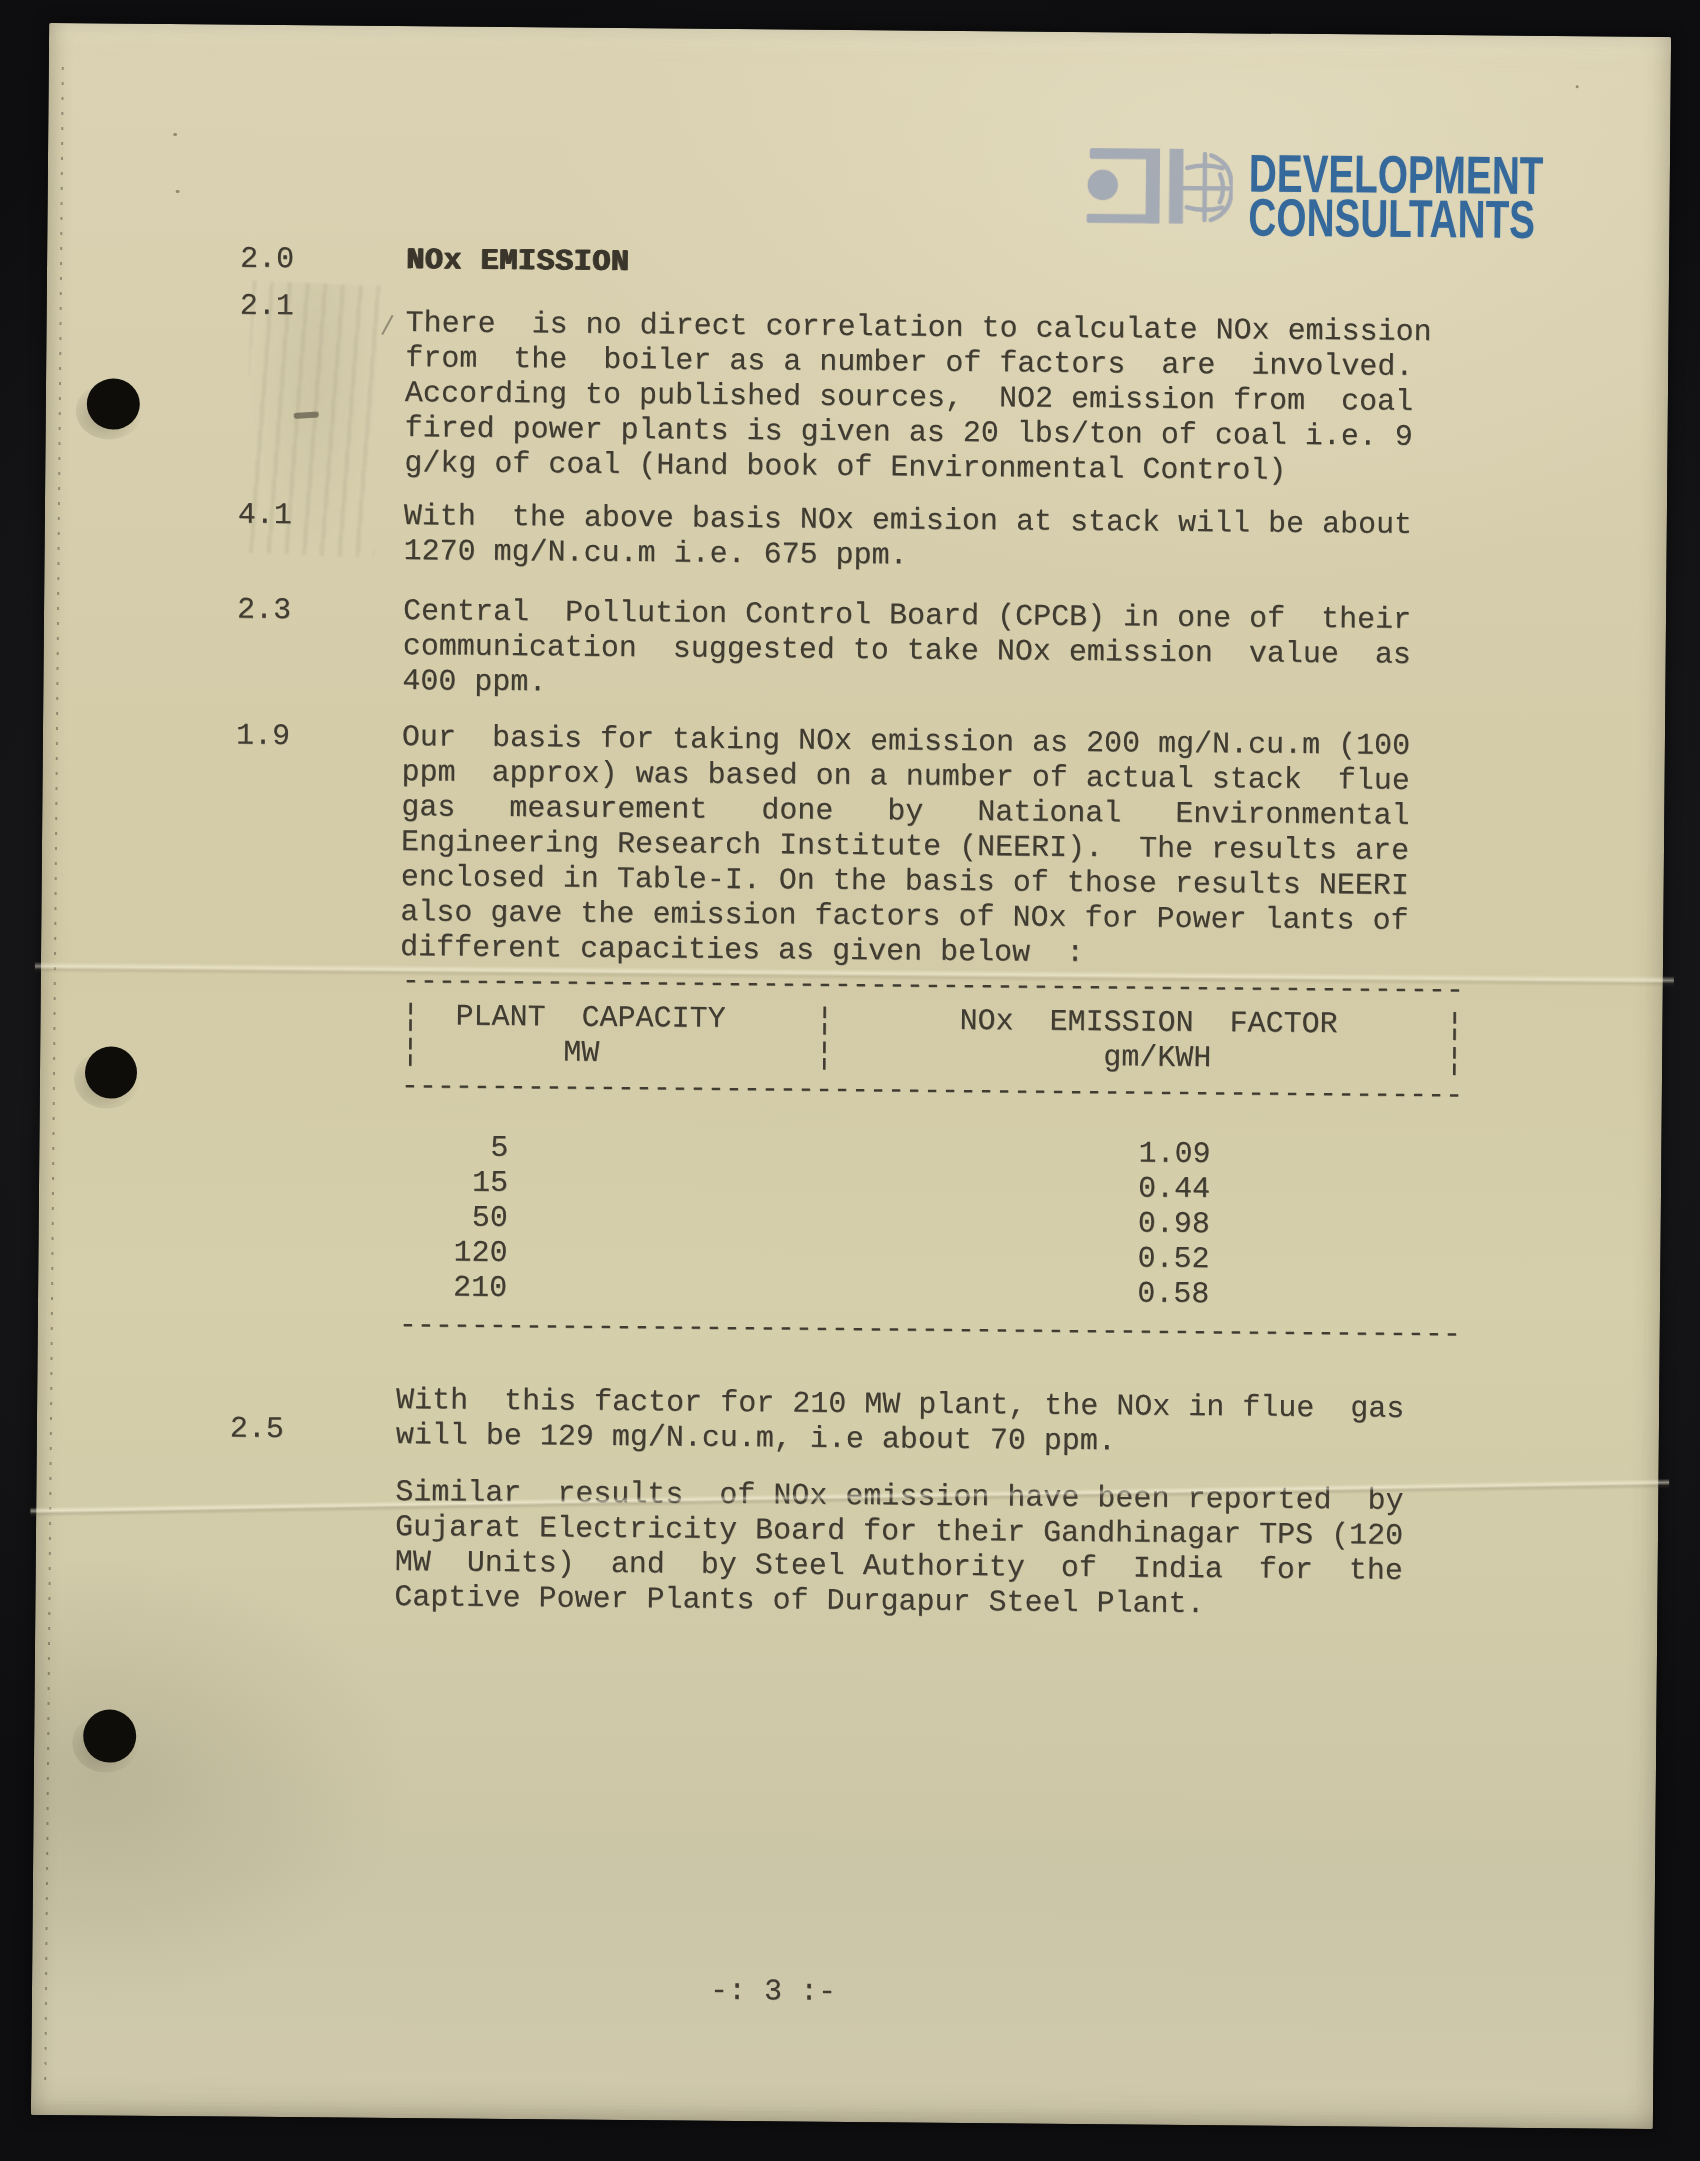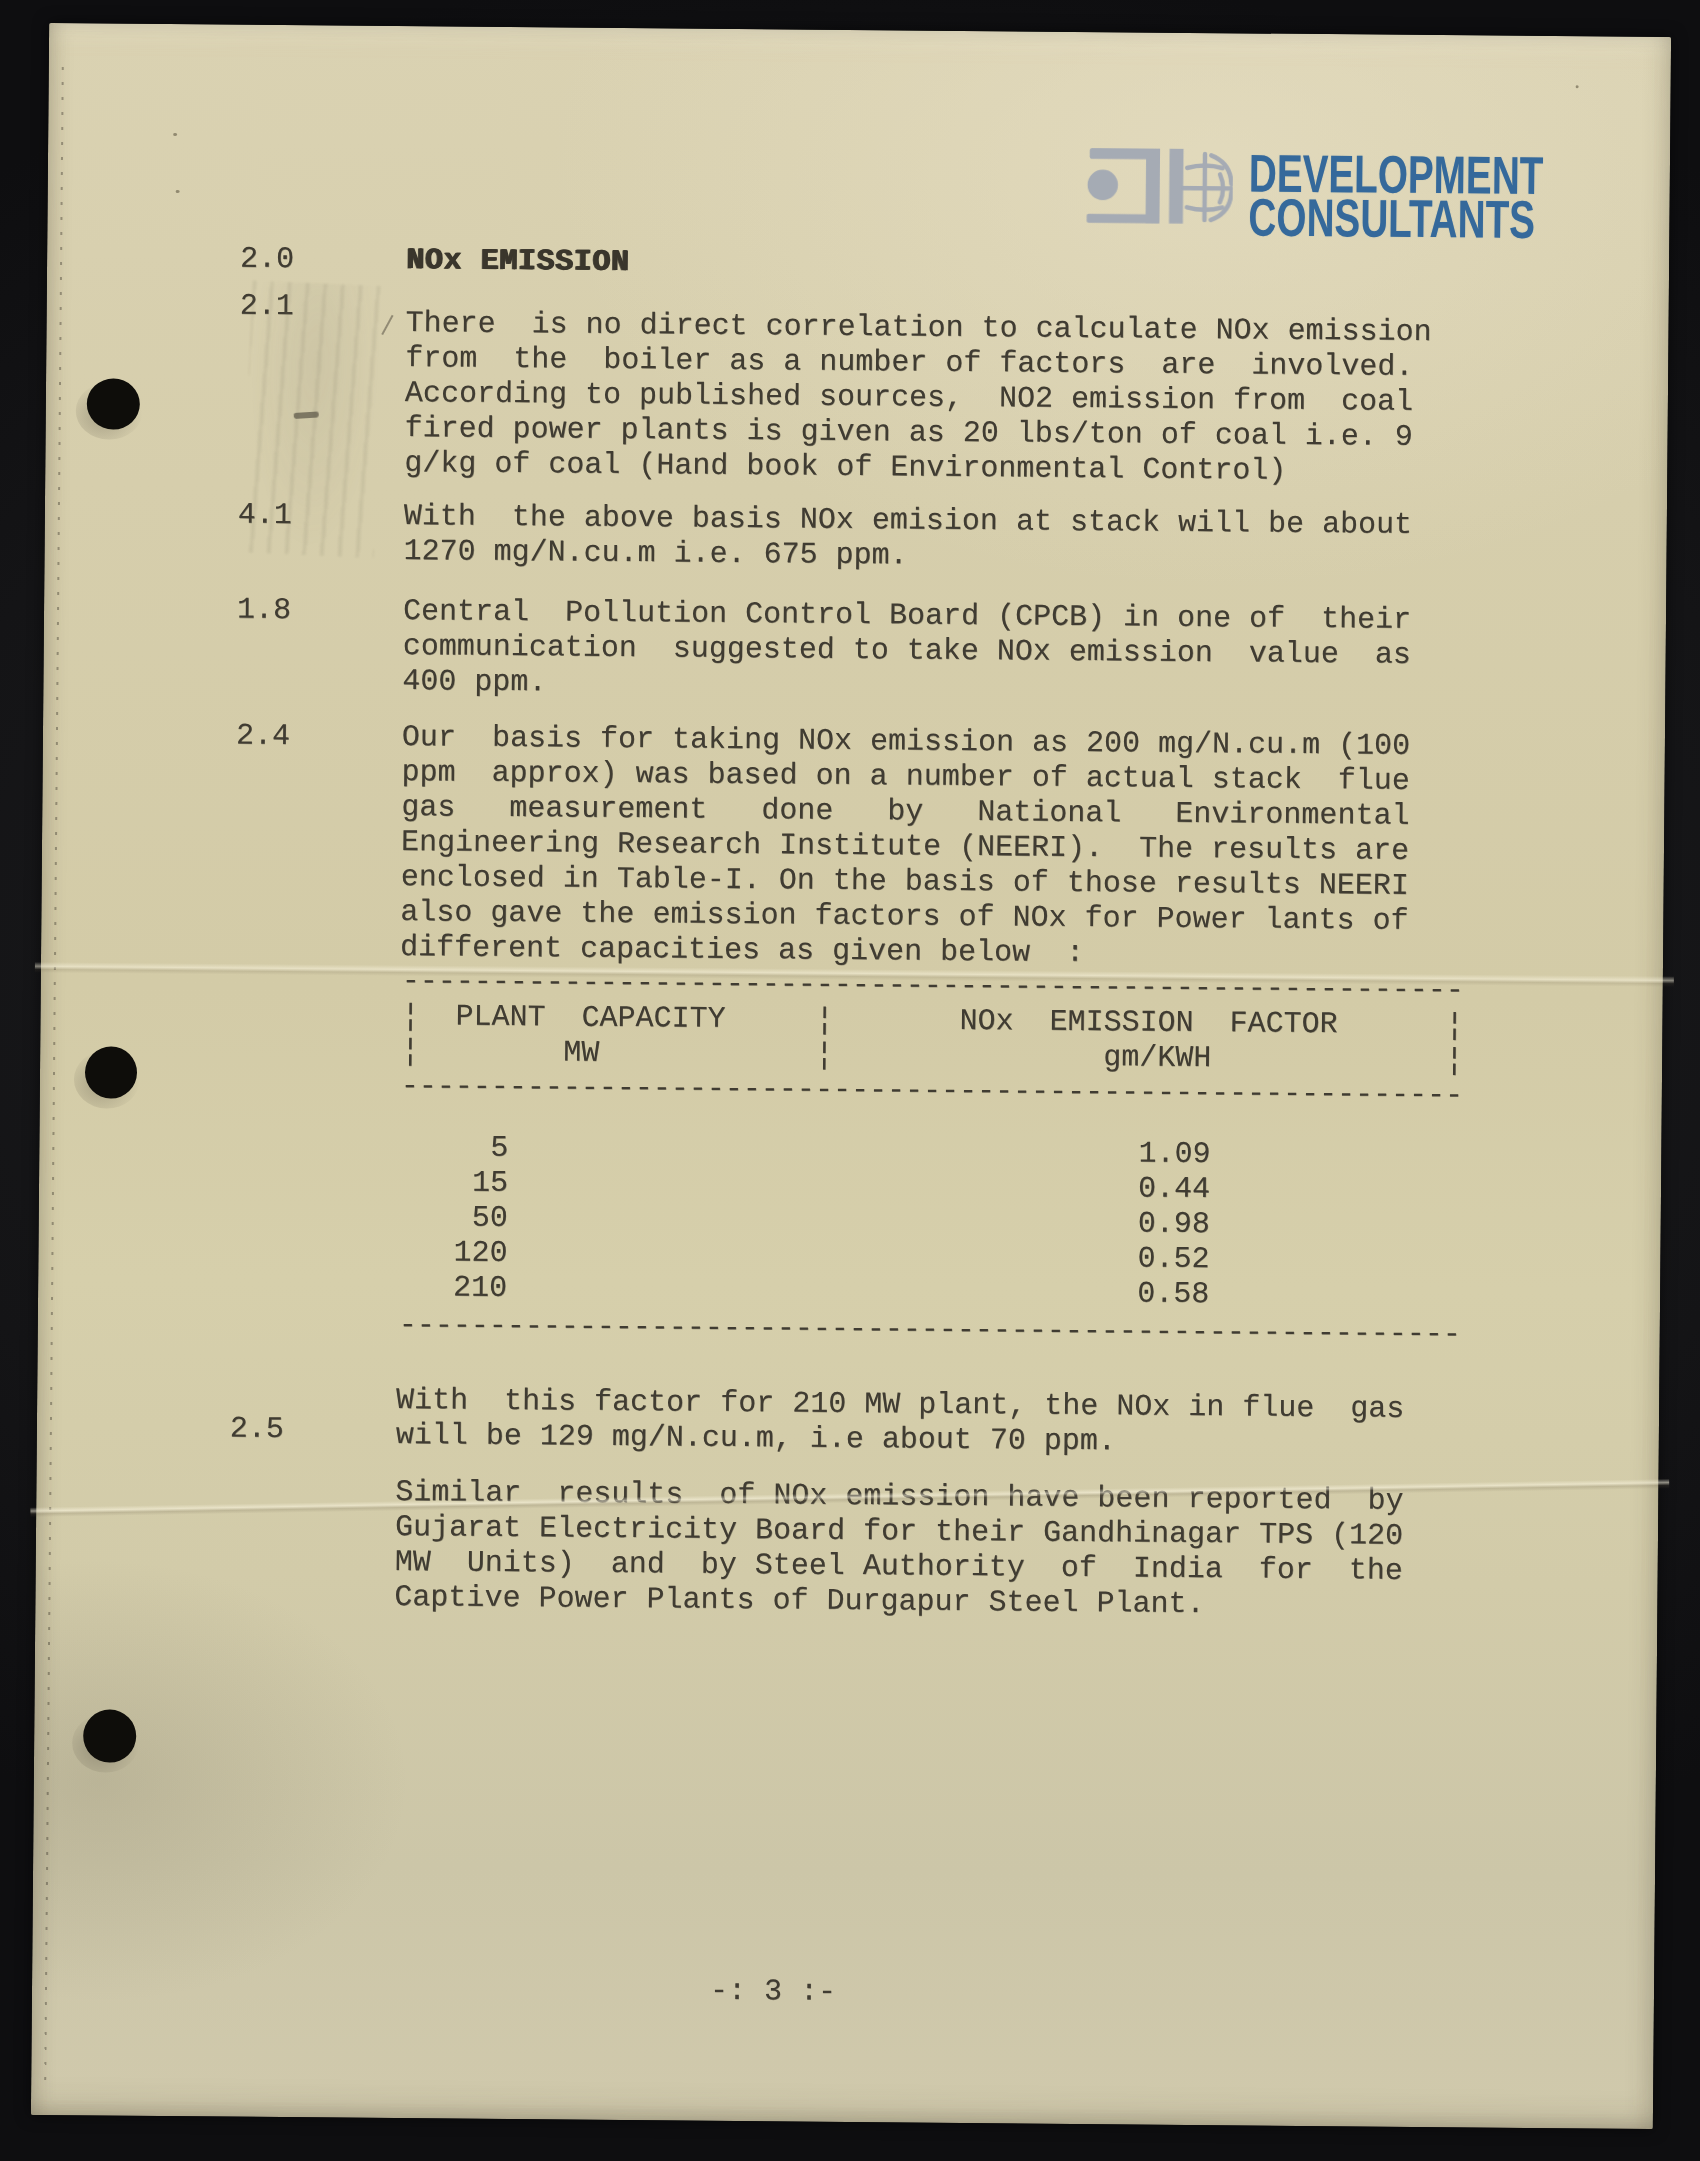--- a/index.html
+++ b/index.html
@@ -117,26 +117,26 @@
   <div class="tw sec-body" style="top:280px">There  is no direct correlation to calculate NOx emission
 from  the  boiler as a number of factors  are  involved.
 According to published sources,  NO2 emission from  coal
 fired power plants is given as 20 lbs/ton of coal i.e. 9
 g/kg of coal (Hand book of Environmental Control)</div>
 
   <div class="tw sec-num" style="top:473px">4.1</div>
   <div class="tw sec-body" style="top:473px">With  the above basis NOx emision at stack will be about
 1270 mg/N.cu.m i.e. 675 ppm.</div>
 
-  <div class="tw sec-num" style="top:568px">1.8</div>
+  <div class="tw sec-num" style="top:568px">2.3</div>
   <div class="tw sec-body" style="top:568px">Central  Pollution Control Board (CPCB) in one of  their
 communication  suggested to take NOx emission  value  as
 400 ppm.</div>
 
-  <div class="tw sec-num" style="top:694px">2.4</div>
+  <div class="tw sec-num" style="top:694px">1.9</div>
   <div class="tw sec-body" style="top:694px">Our  basis for taking NOx emission as 200 mg/N.cu.m (100
 ppm  approx) was based on a number of actual stack  flue
 gas   measurement   done   by   National   Environmental
 Engineering Research Institute (NEERI).  The results are
 enclosed in Table-I. On the basis of those results NEERI
 also gave the emission factors of NOx for Power lants of
 different capacities as given below  :</div>
 
   <div class="tw table-line" style="top:938px"><span>-----------------------------------------------------------</span>
 <span>¦  PLANT  CAPACITY     ¦       NOx  EMISSION  FACTOR      ¦</span>

